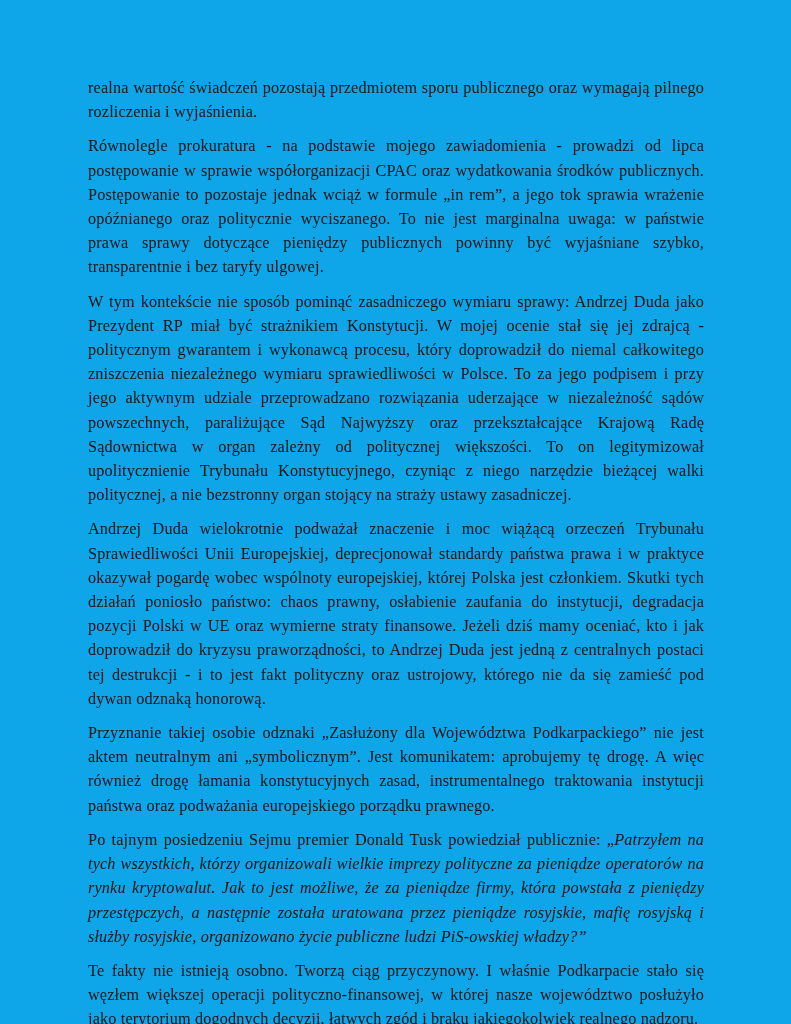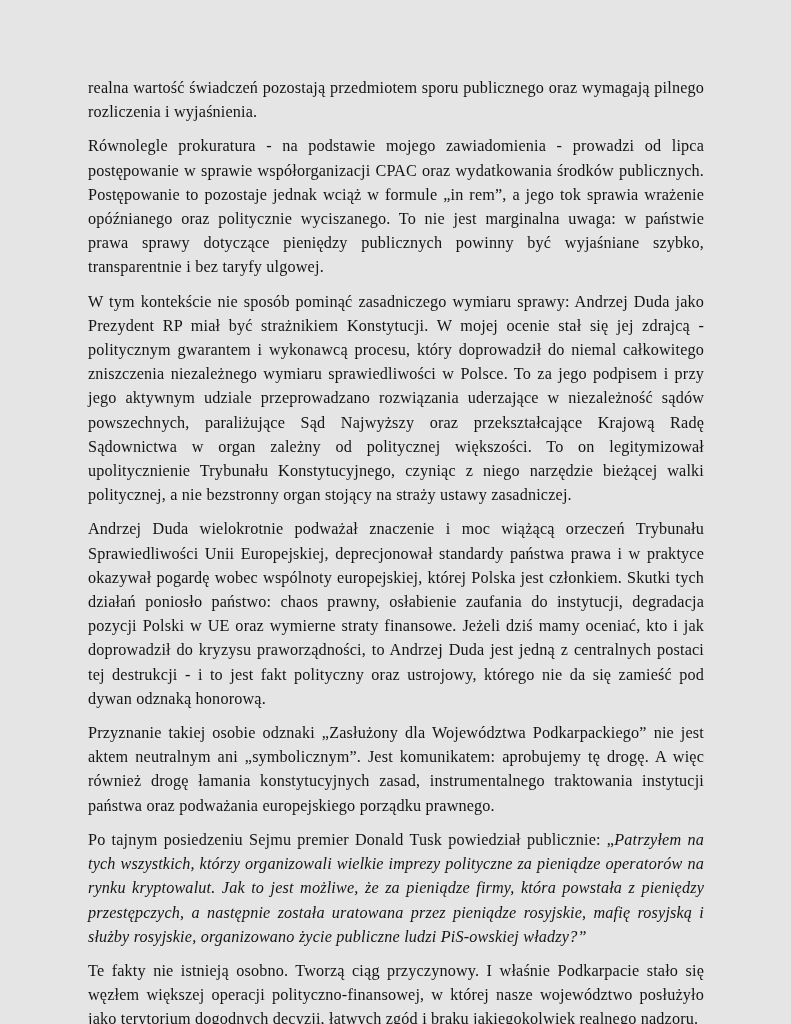--- a/index.html
+++ b/index.html
@@ -12,21 +12,21 @@
     width: 791px;
     height: 1024px;
     font-family: "Liberation Serif", "DejaVu Serif", serif;
     color: #141414;
     -webkit-font-smoothing: antialiased;
   }
   .page {
     position: relative;
     width: 791px;
     height: 1024px;
-    background: #e5e5e5;
+    background: #0ea5e9;
     box-sizing: border-box;
   }
   .doc-body {
     position: absolute;
     left: 88px;
     top: 76px;
     width: 616px;
   }
   p.para {
     margin: 0 0 10px 0;

